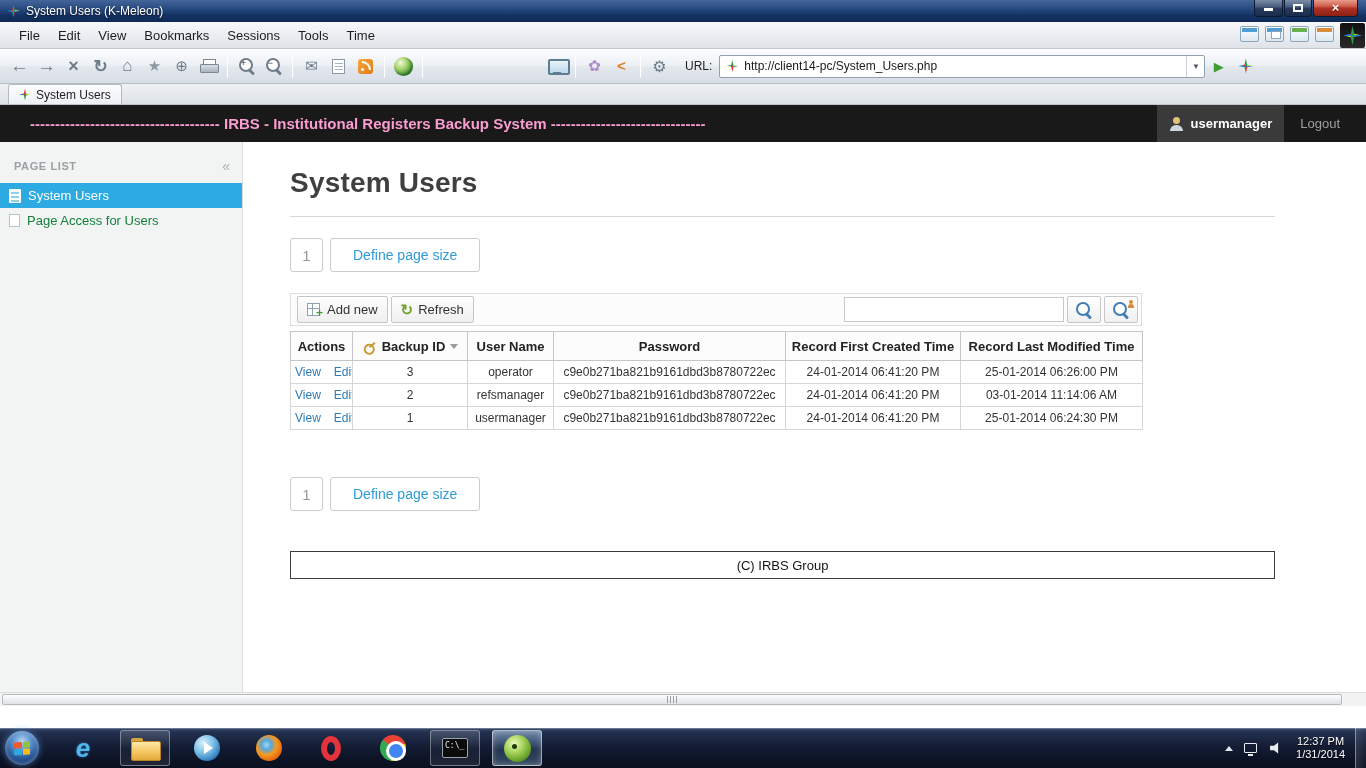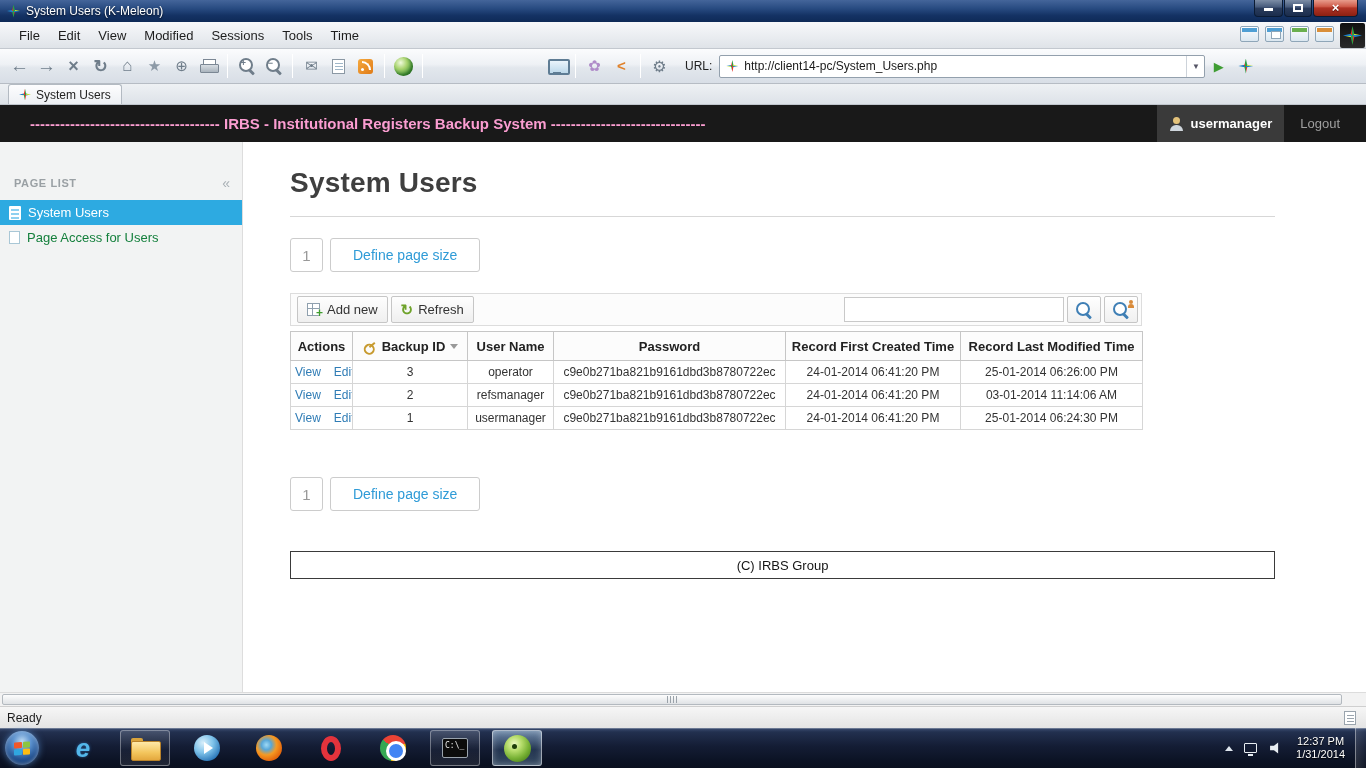--- a/index.html
+++ b/index.html
@@ -86,21 +86,21 @@
   .banner-title{color:#fb9dd1;font-weight:bold;font-size:15px;margin-left:30px;white-space:nowrap}
   .banner-right{margin-left:auto;display:flex;align-items:center}
   .user-chip{background:#3a3a3a;height:37px;display:flex;align-items:center;gap:7px;padding:0 12px}
   .uname{color:#fff;font-weight:bold;font-size:13px}
   .logout{color:#9f9f9f;font-size:13px;margin:0 26px 0 16px}
   .person-ico{position:relative;width:15px;height:14px}
   .person-ico::before{content:"";position:absolute;left:4px;top:0;width:7px;height:7px;border-radius:50%;background:#e3c27a}
   .person-ico::after{content:"";position:absolute;left:1px;bottom:0;width:13px;height:6px;border-radius:6px 6px 0 0;background:#cfd6dc}
   .page-body{display:flex;height:550px}
   .sidebar{width:243px;background:#f2f3f3;border-right:1px solid #ddd;flex:0 0 auto}
-  .sb-head{display:flex;align-items:center;justify-content:space-between;padding:34px 12px 10px 14px}
+  .sb-head{display:flex;align-items:center;justify-content:space-between;padding:17px 12px 10px 14px}
   .sb-title{font-size:11px;color:#9aa0a4;letter-spacing:.6px;font-weight:bold}
   .sb-collapse{color:#a9b0b5;font-size:14px;line-height:1}
   .sb-collapse::before{content:"«"}
   .sb-item{height:25px;display:flex;align-items:center;gap:7px;padding-left:9px;font-size:13px;color:#15803d}
   .sb-item.selected{background:#2daae1;color:#fff}
   .doc-ico{position:relative;width:12px;height:14px;background:#fff;border-radius:1px;flex:0 0 auto}
   .doc-ico::before{content:"";position:absolute;left:2px;top:3px;width:8px;height:2px;background:#8ed0f0;box-shadow:0 4px 0 #8ed0f0,0 8px 0 #8ed0f0}
   .box-ico{width:11px;height:13px;background:#fff;border:1px solid #a9c7d6;flex:0 0 auto}
   .main{flex:1;background:#fff;padding:25px 0 0 47px;overflow:hidden}
   .page-title{font-size:28px;font-weight:bold;color:#3f3f3f;margin-bottom:17px;letter-spacing:.2px}
@@ -196,21 +196,21 @@
       <div class="wc wc-close">
           <span class="glyph-close"></span>
         </div>
     </div>
   </div>
 
   <div class="menubar">
     <span class="menu-item">File</span>
     <span class="menu-item">Edit</span>
     <span class="menu-item">View</span>
-    <span class="menu-item">Modified</span>
+    <span class="menu-item">Bookmarks</span>
     <span class="menu-item">Sessions</span>
     <span class="menu-item">Tools</span>
     <span class="menu-item">Time</span>
     <div class="menu-right">
       <span class="mini-win"></span>
       <span class="mini-win v2"></span>
       <span class="mini-win v3"></span>
       <span class="mini-win v4"></span>
     </div>
   </div>
@@ -425,24 +425,20 @@
       </div>
     </div>
   </div>
 
   <div class="hscroll">
     <div class="hthumb">
         <span class="grip"></span>
       </div>
   </div>
 
-  <div class="statusbar">
-    <span class="status-text">Ready</span>
-    <span class="statpage"></span>
-  </div>
 
   <div class="taskbar">
     <div class="start-orb">
       <span class="orb">
         <span class="win-flag">
             <i></i>
             <i></i>
             <i></i>
             <i></i>
           </span>

